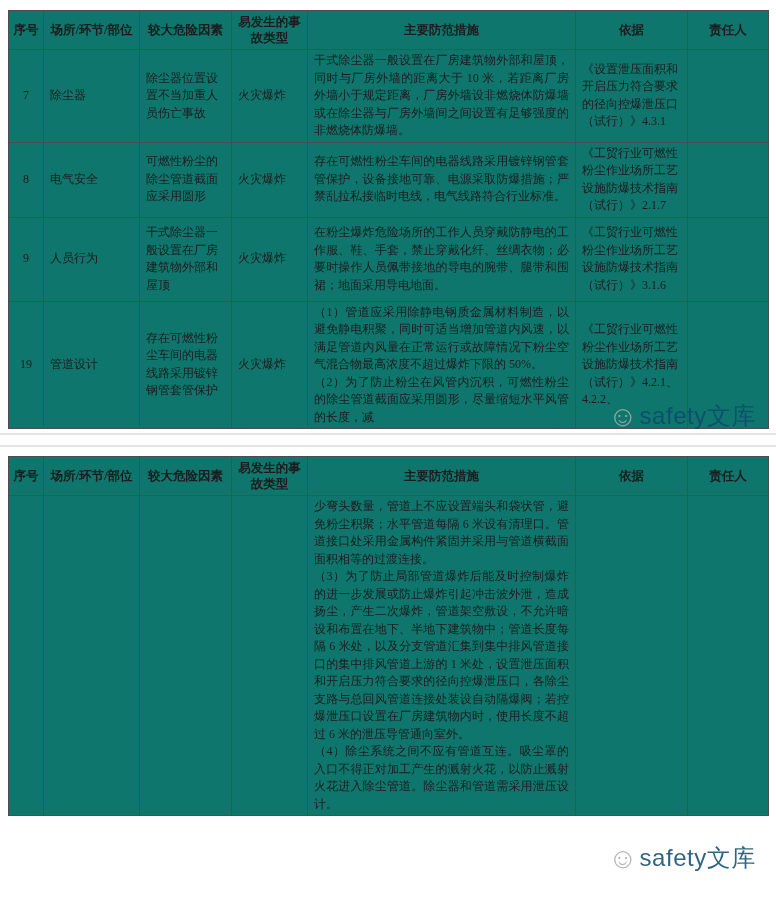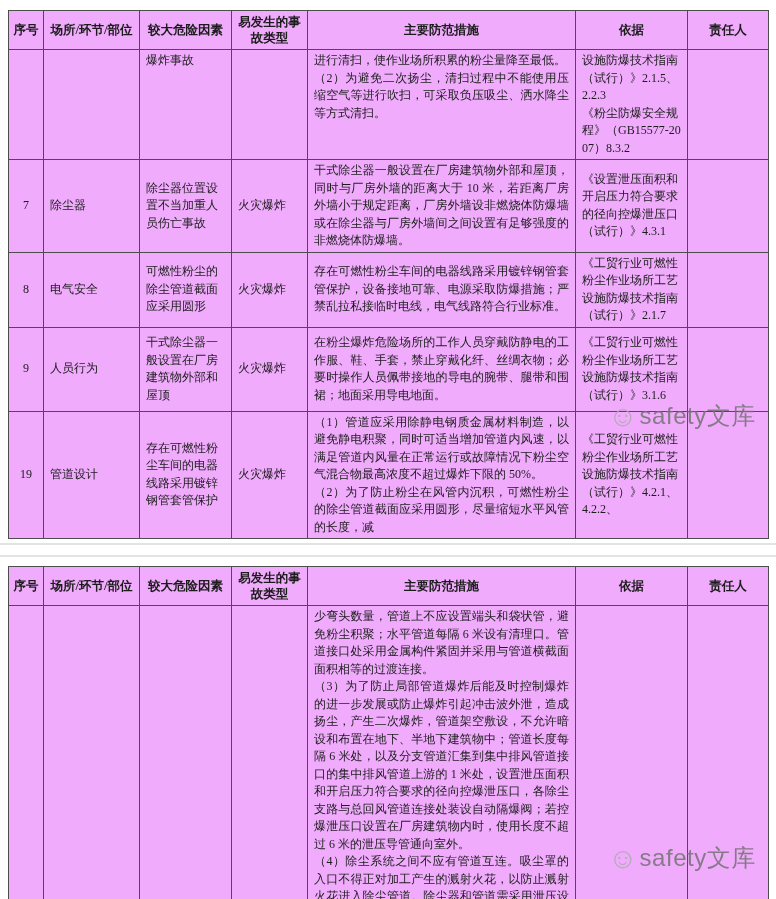--- a/index.html
+++ b/index.html
@@ -5,21 +5,21 @@
   html,body{margin:0;padding:0;}
   body{
     width:776px;height:899px;position:relative;background:#ffffff;
     font-family:"Liberation Serif","DejaVu Serif",serif;
     color:#1c1c1c;overflow:hidden;
   }
   .page{padding-left:8px;}
   .page1{padding-top:10px;}
   table.hz{
     border-collapse:collapse;table-layout:fixed;width:760px;
-    font-size:12px;background:#f0abfc;
+    font-size:12px;background:#0f766e;
   }
   table.hz th,table.hz td{
     border:1px solid #4d4d4d;
     padding:2px 6px;
     word-break:break-all;
     overflow:hidden;
   }
   table.hz th{
     font-weight:bold;text-align:center;vertical-align:middle;
     padding:3px 2px;line-height:16px;font-size:12.5px;
@@ -35,21 +35,21 @@
   }
   .page-gap .edge1{top:4px;}
   .page-gap .edge2{top:16px;}
   .watermark{
     position:absolute;left:608px;width:168px;
     display:flex;align-items:center;gap:2px;
     color:#a0a0a0;opacity:.85;pointer-events:none;
     font-family:"Liberation Sans","DejaVu Sans",sans-serif;
   }
   .watermark .wm-logo{font-size:29px;line-height:30px;color:#ababab;}
-  .watermark .wm-text{font-size:24px;letter-spacing:0.5px;color:#737373;}
+  .watermark .wm-text{font-size:24px;letter-spacing:0.5px;color:#0c4a6e;}
   .wm1{top:400px;}
   .wm2{top:842px;}
 </style>
 </head>
 <body>
 
 <div class="page page1">
   <table class="hz">
     <colgroup>
       <col style="width:35px">
@@ -65,31 +65,20 @@
         <th>序号</th>
         <th>场所/环节/部位</th>
         <th>较大危险因素</th>
         <th>易发生的事故类型</th>
         <th>主要防范措施</th>
         <th>依据</th>
         <th>责任人</th>
       </tr>
     </thead>
     <tbody>
-      <tr class="cont" style="height:100px">
-        <td class="c-no"></td>
-        <td></td>
-        <td>爆炸事故</td>
-        <td></td>
-        <td class="c-measures">进行清扫，使作业场所积累的粉尘量降至最低。
-（2）为避免二次扬尘，清扫过程中不能使用压缩空气等进行吹扫，可采取负压吸尘、洒水降尘等方式清扫。</td>
-        <td class="c-basis">设施防爆技术指南（试行）》2.1.5、2.2.3
-《粉尘防爆安全规程》（GB15577-2007）8.3.2</td>
-        <td></td>
-      </tr>
       <tr style="height:66px">
         <td class="c-no">7</td>
         <td>除尘器</td>
         <td>除尘器位置设置不当加重人员伤亡事故</td>
         <td>火灾爆炸</td>
         <td class="c-measures">干式除尘器一般设置在厂房建筑物外部和屋顶，同时与厂房外墙的距离大于 10 米，若距离厂房外墙小于规定距离，厂房外墙设非燃烧体防爆墙或在除尘器与厂房外墙间之间设置有足够强度的非燃烧体防爆墙。</td>
         <td class="c-basis">《设置泄压面积和开启压力符合要求的径向控爆泄压口（试行）》4.3.1</td>
         <td></td>
       </tr>
       <tr style="height:71px">

